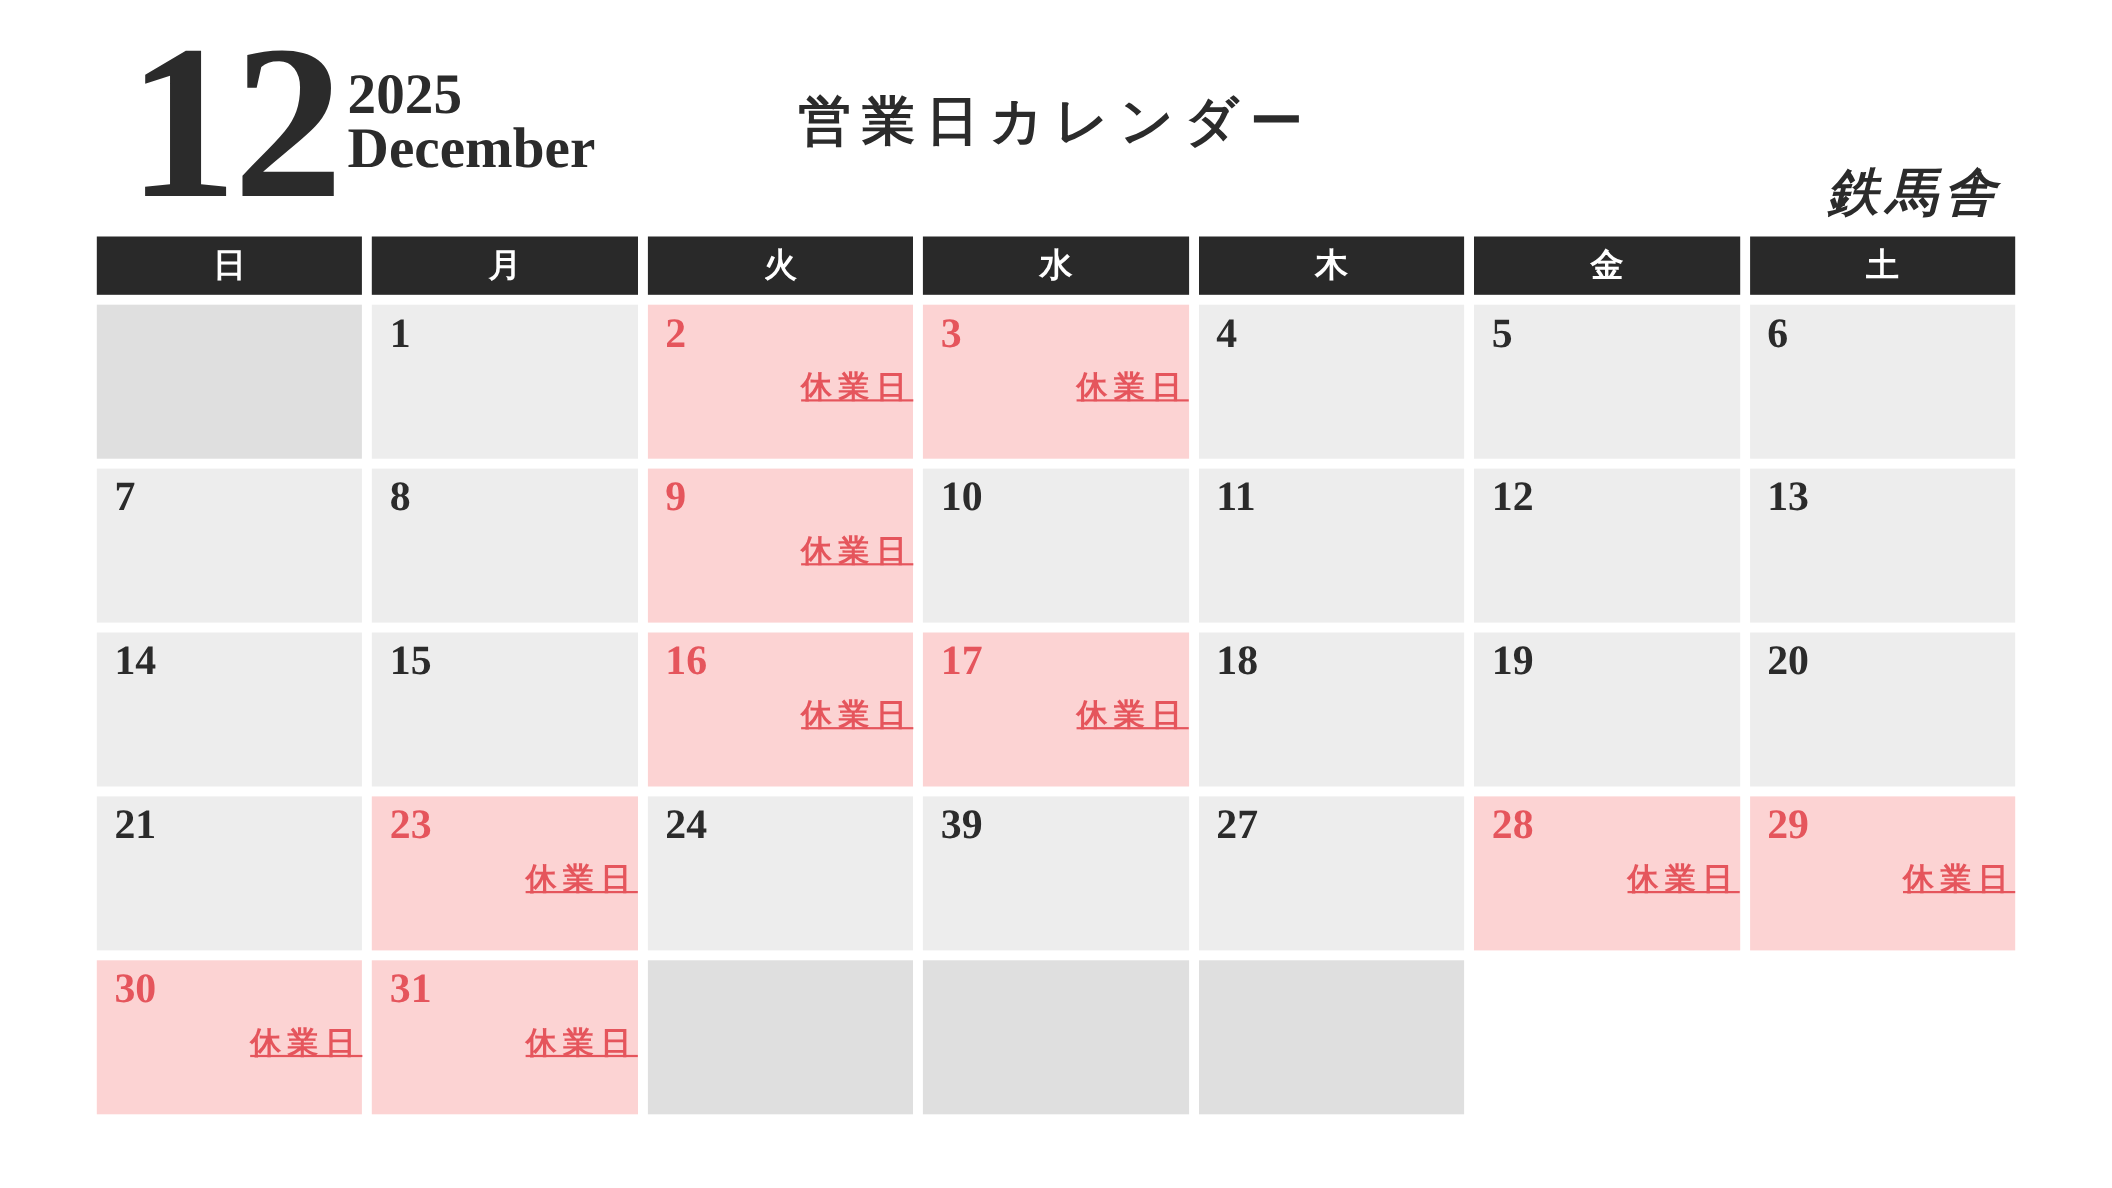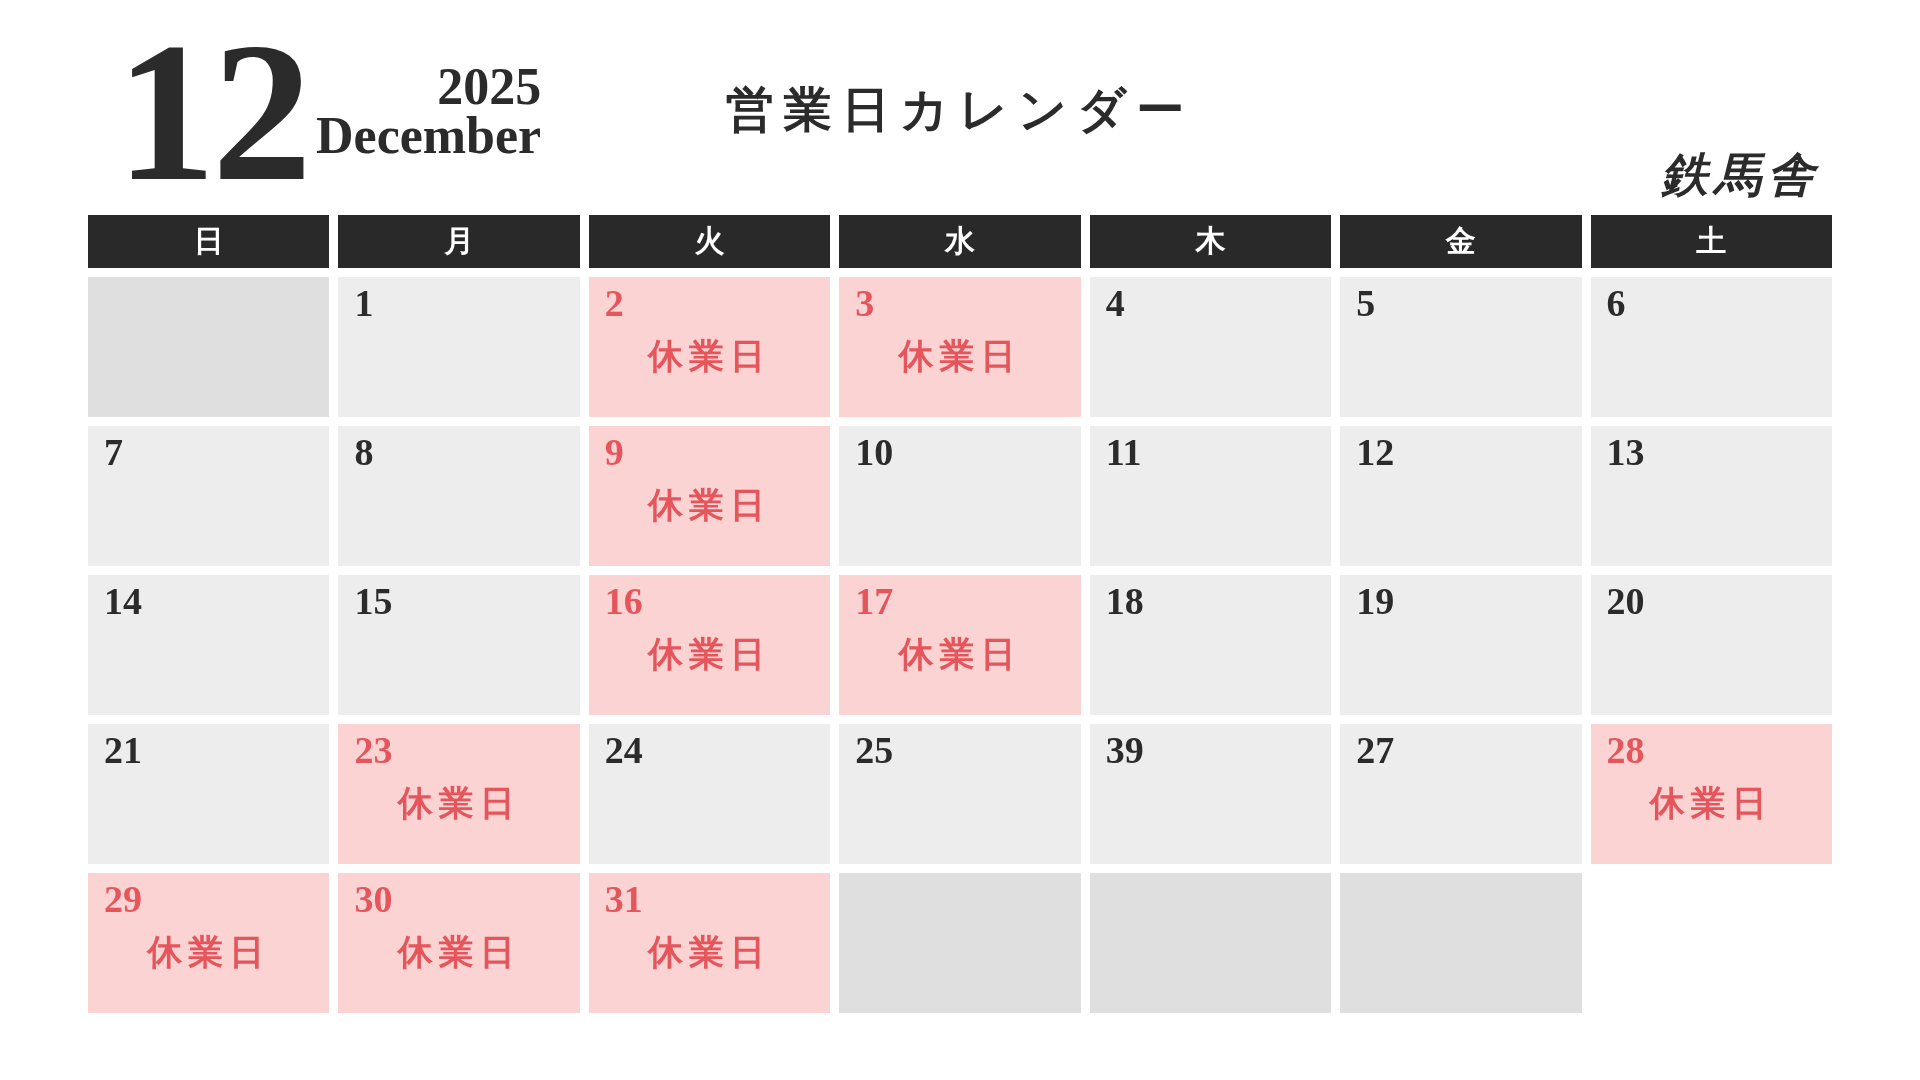--- a/index.html
+++ b/index.html
@@ -12,21 +12,21 @@
     color: var(--ink, #2b2b2b);
   }
 
   .month-big {
     position: absolute; left: 116px; top: 12px;
     font-size: 200px; line-height: 1; font-weight: 700;
     letter-spacing: -4px;
   }
   .year-block {
     position: absolute; left: 316px; top: 62px;
-    font-size: 52px; line-height: 0.95; font-weight: 700; text-align: right;
+    font-size: 52px; line-height: 0.95; font-weight: 700;
   }
   .page-title {
     position: absolute; left: 0; top: 78px; width: 100%;
     text-align: center;
     font-size: 48px; font-weight: 600; letter-spacing: 10px;
   }
   .company {
     position: absolute; top: 144px; right: 100px;
     font-size: 47px; font-weight: 600; letter-spacing: 6px; font-style: italic;
   }
@@ -48,23 +48,24 @@
   .cell.blank { background: var(--blank-cell-bg, #dfdfdf); }
   .cell.closed { background: var(--closed-cell-bg, #fcd3d3); }
   .daynum {
     position: absolute; left: 16px; top: 6px;
     font-size: 38px; font-weight: 600; line-height: 1.1;
     color: var(--ink, #2b2b2b);
   }
   .cell.closed .daynum { color: var(--closed-text, #e5555c); }
   .closed-label {
     position: absolute; left: 0; right: 0; top: 56px;
-    text-align: center;
-    font-size: 35px; font-weight: 600; letter-spacing: 6px;
+    text-align: right;
+    font-size: 28px; font-weight: 600; letter-spacing: 6px;
     color: var(--closed-text, #e5555c);
+    text-decoration: underline;
   }
 </style>
 </head>
 <body>
 
 <div class="month-big">12</div>
 
 <div class="year-block">
   <div>2025</div>
   <div>December</div>
@@ -155,23 +156,20 @@
         <span class="daynum">21</span>
       </div>
       <div class="cell closed">
         <span class="daynum">23</span>
         <span class="closed-label">休業日</span>
       </div>
       <div class="cell open">
         <span class="daynum">24</span>
       </div>
       <div class="cell open">
-        <span class="daynum">25</span>
-      </div>
-      <div class="cell open">
         <span class="daynum">39</span>
       </div>
       <div class="cell open">
         <span class="daynum">27</span>
       </div>
       <div class="cell closed">
         <span class="daynum">28</span>
         <span class="closed-label">休業日</span>
       </div>
       <div class="cell closed">

